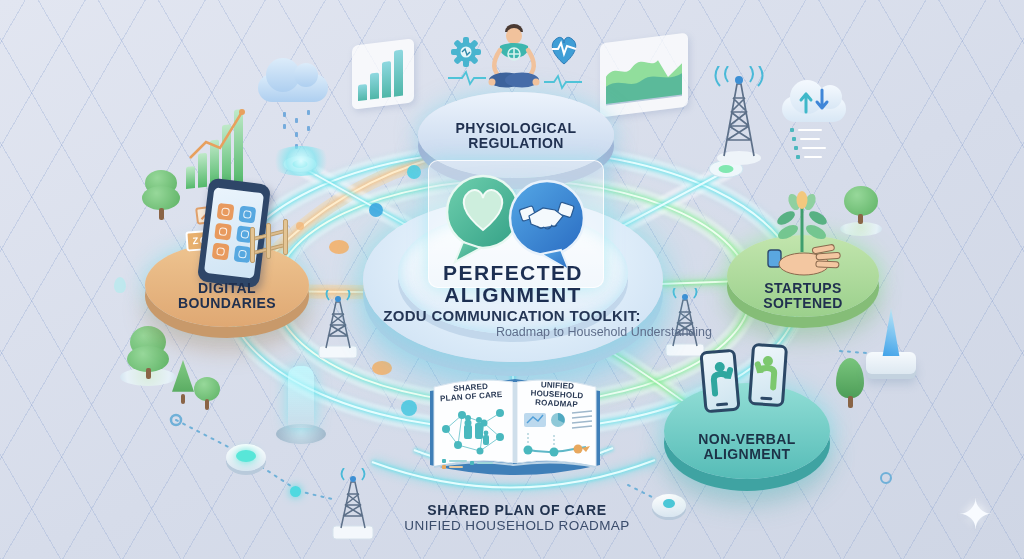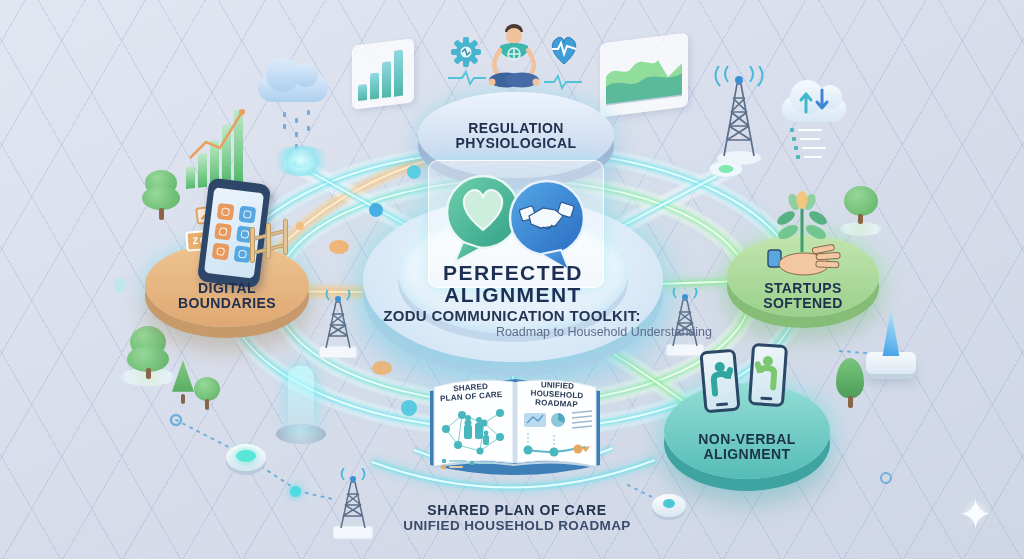--- a/index.html
+++ b/index.html
@@ -54,21 +54,21 @@
   #lbl-br{left:664px;top:432px;width:166px;color:#1c3247}
   #hub-title{left:388px;top:262px;width:250px;text-align:center;font-weight:700;
     font-size:21px;letter-spacing:1.4px;color:#1d2f52;line-height:1.05}
   #hub-title span{display:block}
   #hub-sub{left:312px;top:307px;width:400px;text-align:center;font-weight:700;
     font-size:15px;color:#253655;letter-spacing:.3px}
   #hub-tag{left:312px;top:325px;width:400px;text-align:right;font-weight:400;
     font-size:12.5px;color:#5e6d8a}
   #caption{left:352px;top:502px;width:330px;text-align:center}
   #caption .c1{font-size:14px;font-weight:700;color:#22334f;letter-spacing:.6px}
-  #caption .c2{font-size:13.5px;font-weight:700;color:#3a4c6b;letter-spacing:.4px}
+  #caption .c2{font-size:13.5px;font-weight:400;color:#3a4c6b;letter-spacing:.4px}
   
   .phone-big{left:203px;top:181px;width:62px;height:104px;transform:rotate(7deg);
     background:#2e4668;border-radius:10px;padding:9px 6px;
     box-shadow:3px 4px 8px rgba(60,70,100,.4)}
   .phone-big .screen{width:100%;height:100%;background:linear-gradient(160deg,#eaf4fc,#cfe4f4);
     border-radius:5px;display:grid;grid-template-columns:1fr 1fr;gap:4px;padding:5px;align-content:center}
   .tile{width:16px;height:16px;border-radius:4px;margin:auto;position:relative}
   .tile::after{content:"";position:absolute;inset:4px;border:1.5px solid rgba(255,255,255,.85);border-radius:3px}
   .tile.o{background:#e89a5e}.tile.b{background:#57a8e0}
   
@@ -376,22 +376,22 @@
       <path d="M0,20 L0,32 M-6,26 L6,26" stroke="#d8f2ee" stroke-width="1.6"></path>
       <path d="M-14,22 C-22,34 -22,44 -12,50" stroke="#f1c29c" stroke-width="4.5" fill="none" stroke-linecap="round"></path>
       <path d="M14,22 C22,34 22,44 12,50" stroke="#f1c29c" stroke-width="4.5" fill="none" stroke-linecap="round"></path>
       <ellipse cx="-8" cy="52" rx="17" ry="7.5" fill="#3d639c"></ellipse>
       <ellipse cx="8" cy="52" rx="17" ry="7.5" fill="#466ca8"></ellipse>
       <circle cx="-22" cy="54" r="3.5" fill="#f1c29c"></circle>
         <circle cx="22" cy="54" r="3.5" fill="#f1c29c"></circle>
     </g>
   </svg>
   <div class="a nlabel" id="lbl-top">
-    <span>REGULATION</span>
-      <span>PHYSIOLOGICAL</span>
+    <span>PHYSIOLOGICAL</span>
+      <span>REGULATION</span>
   </div>
 
   <div class="a plat plat-left"></div>
   <div class="a pole"></div>
   <div class="a sign1">
     <svg width="26" height="13">
         <polyline points="3,9 9,4 14,8 22,2" fill="none" stroke="#e0935a" stroke-width="2"></polyline>
       </svg>
   </div>
   <div class="a sign2">

